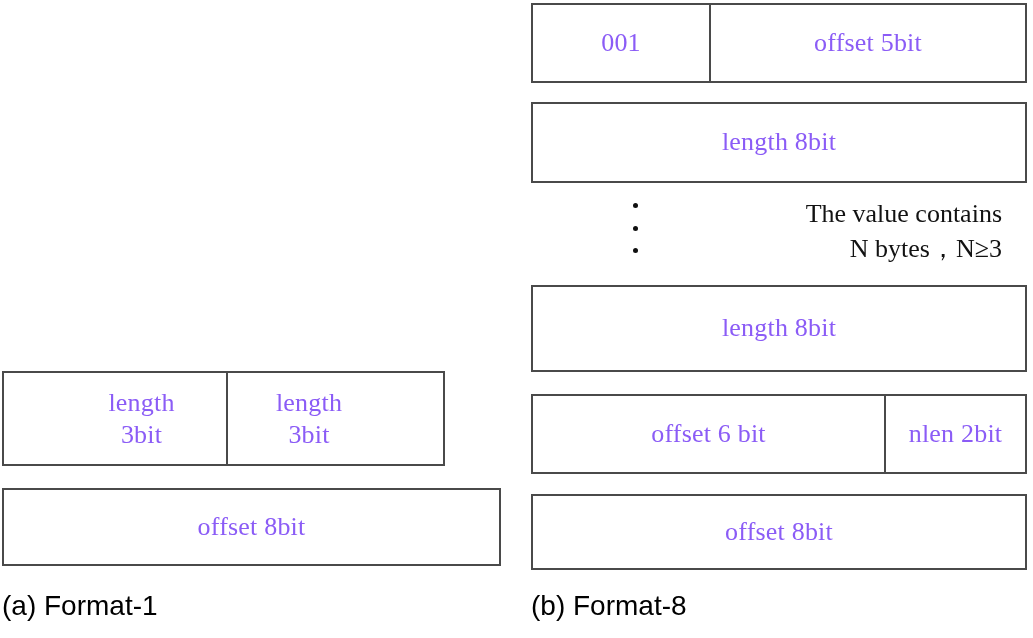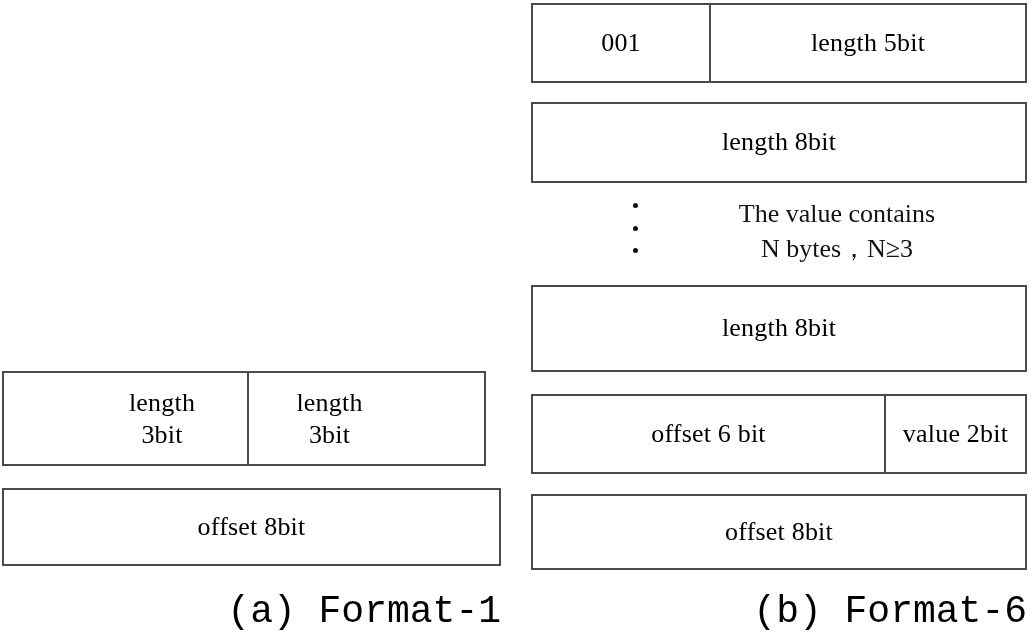--- a/index.html
+++ b/index.html
@@ -45,21 +45,21 @@
     background: #ffffff;
   }
   .pcell + .pcell {
     border-left: 2px solid #4a4a4a;
   }
 
   .label {
     font-family: "Liberation Serif", "DejaVu Serif", serif;
     font-size: 26px;
     line-height: 1.18;
-    color: #000000;
+    color: #8b5cf6;
     text-align: right;
     white-space: nowrap;
     letter-spacing: 0.2px;
   }
   .label.two-line {
     line-height: 1.22;
   }
 
   
   #left-group { position: absolute; left: 0; top: 0; }
@@ -78,46 +78,46 @@
   .dot {
     width: 5px;
     height: 5px;
     background: #101010;
     border-radius: 50%;
   }
 
   
   .annot {
     position: absolute;
-    text-align: center;
+    text-align: right;
     font-family: "Liberation Serif", "DejaVu Serif", serif;
     font-size: 26px;
     line-height: 1.35;
     color: #121212;
     white-space: nowrap;
   }
 
   
   .caption {
     position: absolute;
-    font-family: Liberation Mono, monospace;
-    font-size: 38px;
+    font-family: Liberation Sans, sans-serif;
+    font-size: 28px;
     color: #000000;
-    text-align: right;
+    text-align: left;
     white-space: nowrap;
   }
 </style>
 </head>
 <body>
 
 <div class="figure-root">
 
   <div id="left-group">
 
-    <div class="pbox" style="left:2px; top:371px; width:484px; height:95px; padding:0;">
+    <div class="pbox" style="left:2px; top:371px; width:443px; height:95px; padding:0;">
       <div class="pcell" style="width:169px;">
         <div class="label two-line">length</div>
         <div class="label two-line">3bit</div>
       </div>
       <div class="pcell" style="width:164px;">
         <div class="label two-line">length</div>
         <div class="label two-line">3bit</div>
       </div>
     </div>
 
@@ -130,21 +130,21 @@
     <div class="caption" style="left:2px; top:590px; width:499px;">(a) Format-1</div>
   </div>
 
   <div id="right-group">
 
     <div class="pbox" style="left:531px; top:3px; width:496px; height:80px;">
       <div class="pcell" style="width:176px;">
         <div class="label">001</div>
       </div>
       <div class="pcell" style="flex:1;">
-        <div class="label">length 5bit</div>
+        <div class="label">offset 5bit</div>
       </div>
     </div>
 
     <div class="pbox" style="left:531px; top:102px; width:496px; height:81px;">
       <div class="pcell" style="width:100%;">
         <div class="label">length 8bit</div>
       </div>
     </div>
 
     <div class="dots-col" style="left:631px; top:203px; width:8px; height:50px;">
@@ -162,26 +162,26 @@
       <div class="pcell" style="width:100%;">
         <div class="label">length 8bit</div>
       </div>
     </div>
 
     <div class="pbox" style="left:531px; top:394px; width:496px; height:80px;">
       <div class="pcell" style="width:351px;">
         <div class="label">offset 6 bit</div>
       </div>
       <div class="pcell" style="flex:1;">
-        <div class="label">value 2bit</div>
+        <div class="label">nlen 2bit</div>
       </div>
     </div>
 
     <div class="pbox" style="left:531px; top:494px; width:496px; height:76px;">
       <div class="pcell" style="width:100%;">
         <div class="label">offset 8bit</div>
       </div>
     </div>
 
-    <div class="caption" style="left:531px; top:590px; width:496px;">(b) Format-6</div>
+    <div class="caption" style="left:531px; top:590px; width:496px;">(b) Format-8</div>
   </div>
 
 </div>
 
 </body></html>

